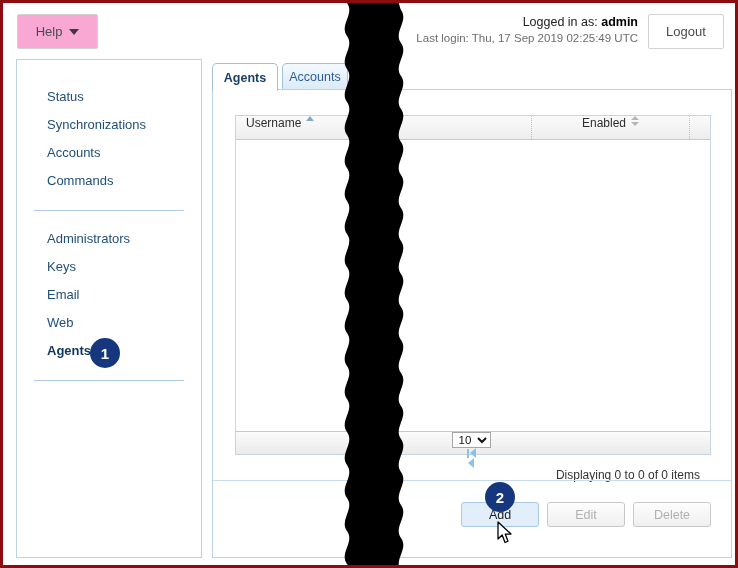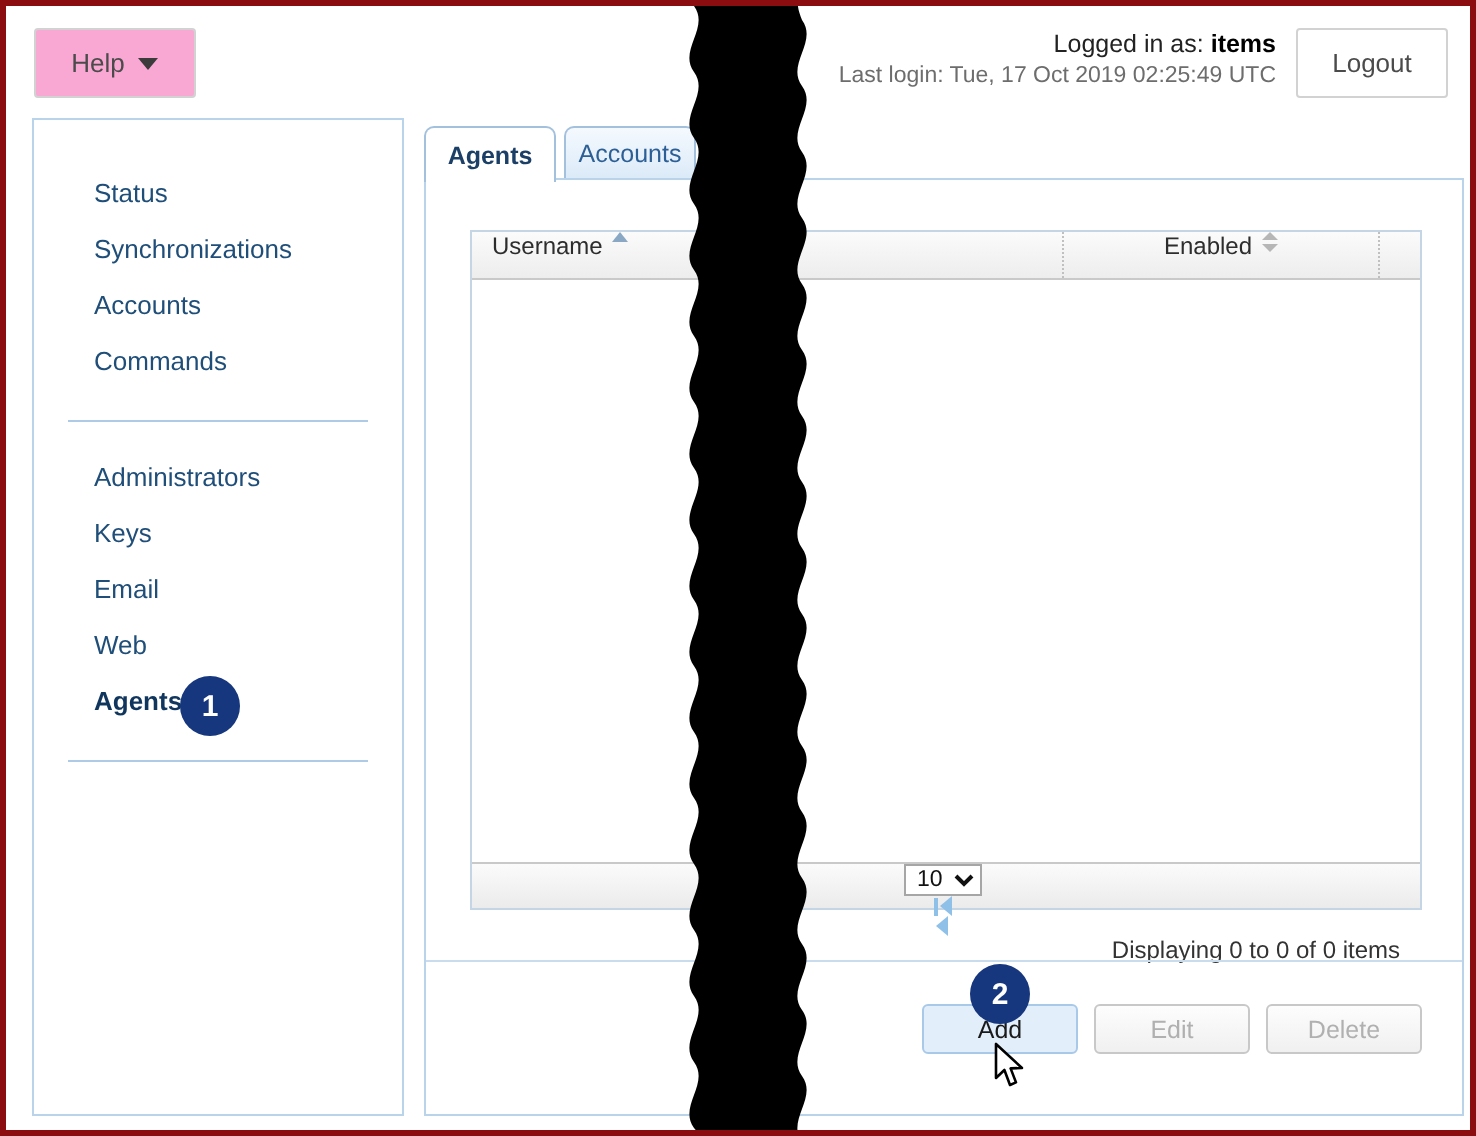--- a/index.html
+++ b/index.html
@@ -344,23 +344,23 @@
 
   <div class="topbar">
     <div class="help-btn">
       <span>Help</span>
       <span class="caret-down"></span>
     </div>
 
     <div class="login-info">
       <div class="login-line1">
         <span>Logged in as:</span>
-        <b>items</b>
-      </div>
-      <div class="login-line2">Last login: Tue, 17 Oct 2019 02:25:49 UTC</div>
+        <b>admin</b>
+      </div>
+      <div class="login-line2">Last login: Thu, 17 Sep 2019 02:25:49 UTC</div>
     </div>
 
     <div class="logout-btn">
       <span>Logout</span>
     </div>
   </div>
 
   <div class="sidebar">
     <div class="nav-group">
       <div class="nav-item">

